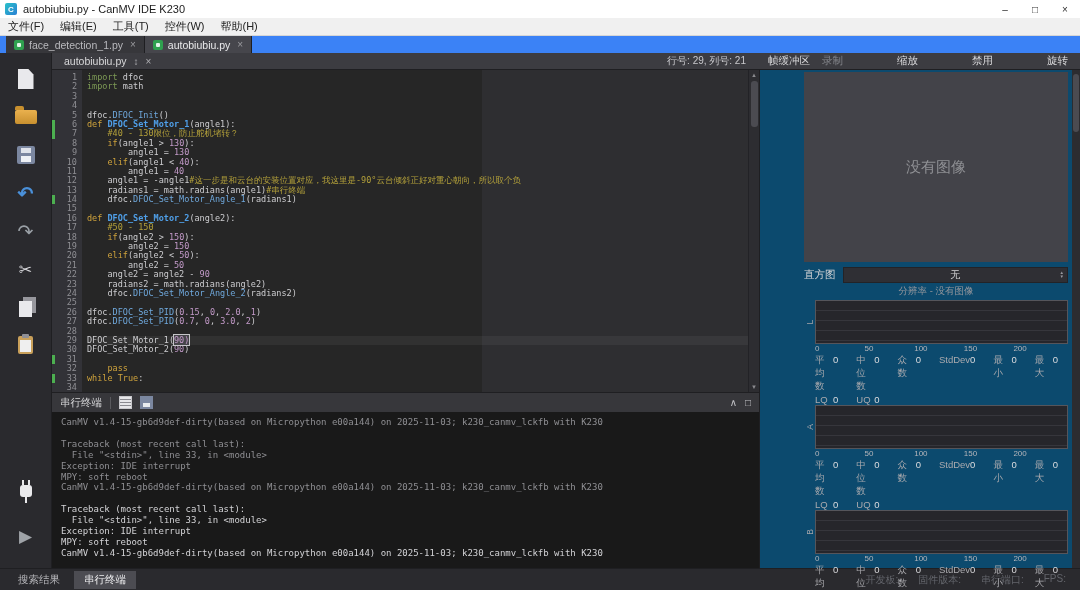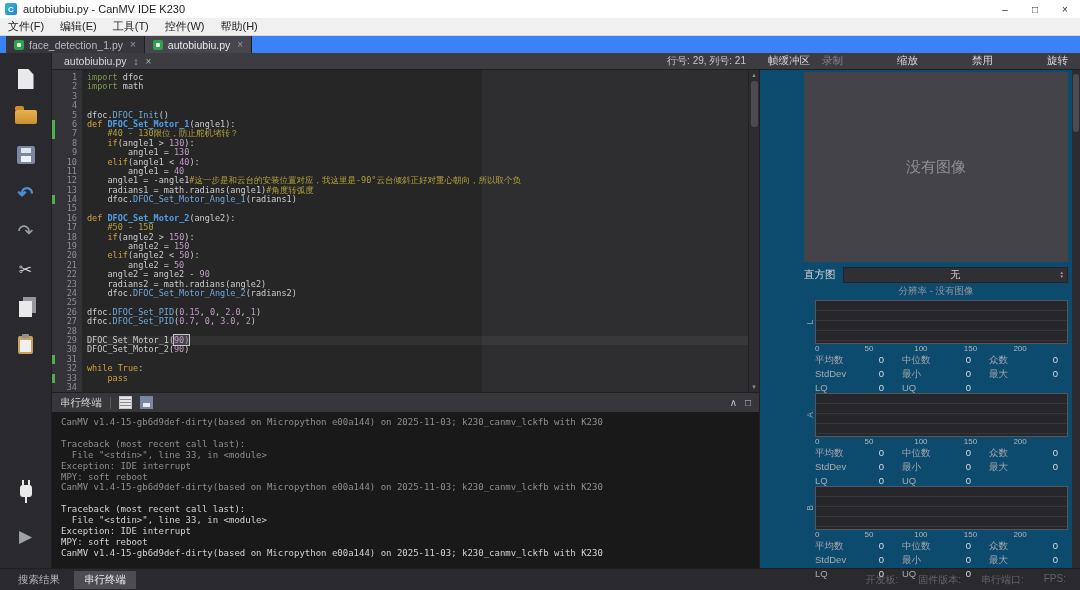--- a/index.html
+++ b/index.html
@@ -103,21 +103,21 @@
   .combo { flex:1; height:16px; background:#2f2f34; border:1px solid #232327; display:flex; align-items:center; justify-content:center; position:relative; font-size:10px; color:#d4d4d6; }
   .combo .spin { position:absolute; right:3px; display:flex; flex-direction:column; font-size:4.5px; line-height:4.5px; color:#9a9aa0; }
   .resolution { height:15px; text-align:center; font-size:9.5px; color:#98989d; flex:0 0 auto; }
   .charts { flex:1; display:flex; flex-direction:column; justify-content:space-between; padding-bottom:6px; min-height:0; }
   .chart-row { display:flex; align-items:stretch; }
   .chan-label { width:11px; display:flex; align-items:center; justify-content:center; color:#a5a5aa; font-size:8.5px; transform:rotate(-90deg); flex:0 0 auto; }
   .chart-box { flex:1; height:44px; background-color:#26262b; border:1px solid #55555b;
                background-image:repeating-linear-gradient(to bottom,transparent 0 9px,#36363c 9px 10px); }
   .ticks { position:relative; height:10px; margin-left:11px; font-size:8px; color:#b5b5ba; }
   .tick { position:absolute; top:0; }
-  .stats { display:grid; grid-template-columns:repeat(3,1fr); margin-left:11px; font-size:9.5px; column-gap:8px; row-gap:1px; }
+  .stats { display:grid; grid-template-columns:repeat(6,1fr); margin-left:11px; font-size:9.5px; column-gap:8px; row-gap:1px; }
   .stat-cell { display:flex; justify-content:space-between; padding-right:10px; }
   .stat-label { color:#aaaaae; } .stat-value { color:#dcdcdf; }
   .rp-scroll { position:absolute; right:0; top:0; bottom:0; width:8px; background:#2c2c30; }
   .rp-thumb { position:absolute; right:1px; top:4px; width:6px; height:58px; background:#4b4b51; border-radius:3px; }
 
   
   .statusbar { height:22px; background:#2a2a2e; border-top:1px solid #1f1f22; display:flex; align-items:center; padding:0 8px; font-size:10.5px; color:#b6b6ba; flex:0 0 auto; }
   .status-tab { padding:2px 10px; }
   .status-tab.active { background:#4c4c52; color:#ececee; }
   .status-right { margin-left:auto; display:flex; gap:20px; color:#63656b; font-size:10px; padding-right:6px; }
@@ -263,41 +263,41 @@
                 <div class="cl">&nbsp;</div>
                 <div class="cl">&nbsp;</div>
                 <div class="cl"><span class="sg pl">dfoc.</span><span class="sg mth">DFOC_Init</span><span class="sg pl">()</span></div>
                 <div class="cl"><span class="sg kw">def</span><span class="sg pl"> </span><span class="sg fn">DFOC_Set_Motor_1</span><span class="sg pl">(angle1):</span></div>
                 <div class="cl"><span class="sg cm">    #40 - 130限位，防止舵机堵转？</span></div>
                 <div class="cl"><span class="sg pl">    </span><span class="sg kw">if</span><span class="sg pl">(angle1 &gt; </span><span class="sg num">130</span><span class="sg pl">):</span></div>
                 <div class="cl"><span class="sg pl">        angle1 = </span><span class="sg num">130</span></div>
                 <div class="cl"><span class="sg pl">    </span><span class="sg kw">elif</span><span class="sg pl">(angle1 &lt; </span><span class="sg num">40</span><span class="sg pl">):</span></div>
                 <div class="cl"><span class="sg pl">        angle1 = </span><span class="sg num">40</span></div>
                 <div class="cl"><span class="sg pl">    angle1 = -angle1</span><span class="sg cm">#这一步是和云台的安装位置对应，我这里是-90°云台倾斜正好对重心朝向，所以取个负</span></div>
-                <div class="cl"><span class="sg pl">    radians1 = math.radians(angle1)</span><span class="sg cm">#角度转弧度</span></div>
+                <div class="cl"><span class="sg pl">    radians1 = math.radians(angle1)</span><span class="sg cm">#串行终端</span></div>
                 <div class="cl"><span class="sg pl">    dfoc.</span><span class="sg mth">DFOC_Set_Motor_Angle_1</span><span class="sg pl">(radians1)</span></div>
                 <div class="cl">&nbsp;</div>
                 <div class="cl"><span class="sg kw">def</span><span class="sg pl"> </span><span class="sg fn">DFOC_Set_Motor_2</span><span class="sg pl">(angle2):</span></div>
                 <div class="cl"><span class="sg cm">    #50 - 150</span></div>
                 <div class="cl"><span class="sg pl">    </span><span class="sg kw">if</span><span class="sg pl">(angle2 &gt; </span><span class="sg num">150</span><span class="sg pl">):</span></div>
                 <div class="cl"><span class="sg pl">        angle2 = </span><span class="sg num">150</span></div>
                 <div class="cl"><span class="sg pl">    </span><span class="sg kw">elif</span><span class="sg pl">(angle2 &lt; </span><span class="sg num">50</span><span class="sg pl">):</span></div>
                 <div class="cl"><span class="sg pl">        angle2 = </span><span class="sg num">50</span></div>
                 <div class="cl"><span class="sg pl">    angle2 = angle2 - </span><span class="sg num">90</span></div>
                 <div class="cl"><span class="sg pl">    radians2 = math.radians(angle2)</span></div>
                 <div class="cl"><span class="sg pl">    dfoc.</span><span class="sg mth">DFOC_Set_Motor_Angle_2</span><span class="sg pl">(radians2)</span></div>
                 <div class="cl">&nbsp;</div>
                 <div class="cl"><span class="sg pl">dfoc.</span><span class="sg mth">DFOC_Set_PID</span><span class="sg pl">(</span><span class="sg num">0.15</span><span class="sg pl">, </span><span class="sg num">0</span><span class="sg pl">, </span><span class="sg num">2.0</span><span class="sg pl">, </span><span class="sg num">1</span><span class="sg pl">)</span></div>
                 <div class="cl"><span class="sg pl">dfoc.</span><span class="sg mth">DFOC_Set_PID</span><span class="sg pl">(</span><span class="sg num">0.7</span><span class="sg pl">, </span><span class="sg num">0</span><span class="sg pl">, </span><span class="sg num">3.0</span><span class="sg pl">, </span><span class="sg num">2</span><span class="sg pl">)</span></div>
                 <div class="cl">&nbsp;</div>
                 <div class="cl curline"><span class="sg pl">DFOC_Set_Motor_1(</span><span class="sg numbox">90)</span><span class="caret"></span></div>
                 <div class="cl"><span class="sg pl">DFOC_Set_Motor_2(</span><span class="sg num">90</span><span class="sg pl">)</span></div>
                 <div class="cl">&nbsp;</div>
+                <div class="cl"><span class="sg pl">    </span><span class="sg kw">pass</span></div>
                 <div class="cl"><span class="sg kw">while</span><span class="sg pl"> </span><span class="sg kw">True</span><span class="sg pl">:</span></div>
-                <div class="cl"><span class="sg pl">    </span><span class="sg kw">pass</span></div>
                 <div class="cl">&nbsp;</div>
               </div>
             <div class="vsb">
               <span class="vsb-arrow">▲</span>
               <div class="vsb-thumb"></div>
               <div class="vsb-space"></div>
               <span class="vsb-arrow">▼</span>
             </div>
           </div>
           <div class="terminal">

